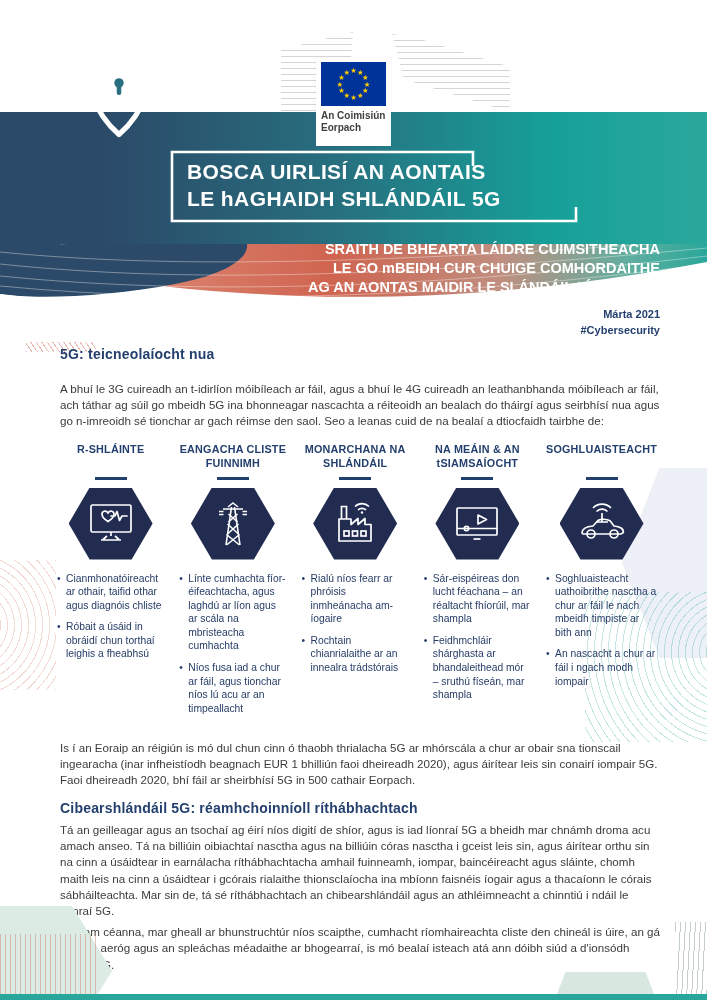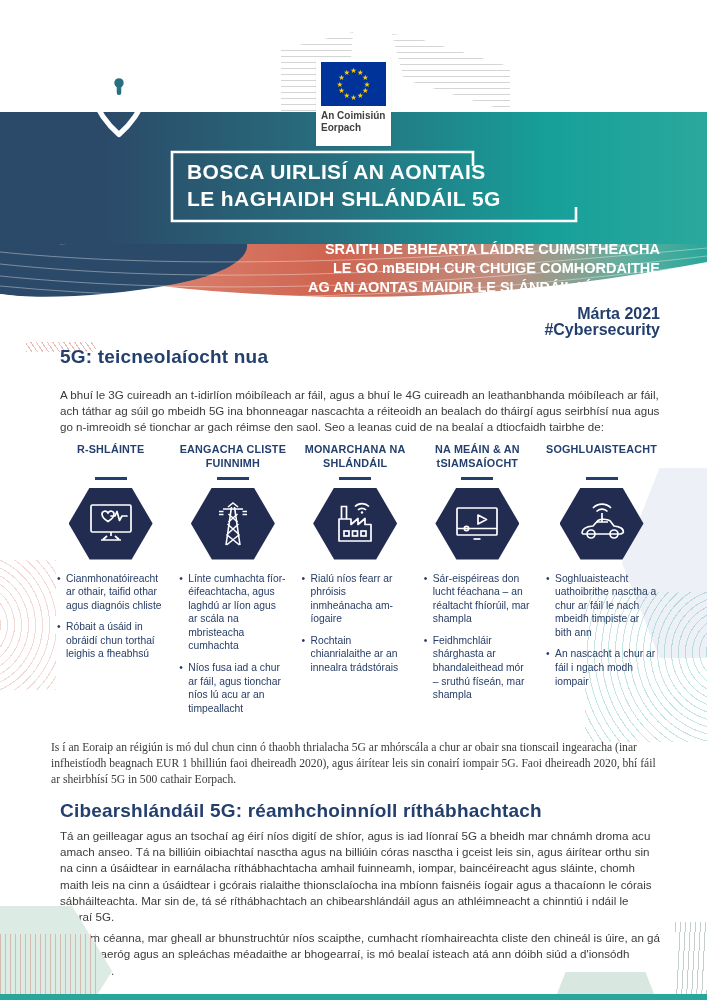--- a/index.html
+++ b/index.html
@@ -46,25 +46,25 @@
   .shield-wrap { position:absolute; left:72px; top:16px; width:94px; height:130px; z-index:5; }
 
   
   .waveband { position:absolute; left:0; top:232px; width:707px; height:110px; z-index:1; }
   .subtitle {
     position:absolute; right:47px; top:240px; width:480px; text-align:right;
     color:#ffffff; font-size:14.5px; font-weight:700; line-height:19px; z-index:4;
   }
   .dateline {
     position:absolute; right:47px; top:306px; text-align:right;
-    color:#233f6d; font-size:16px; font-weight:600; line-height:16px; z-index:4;
-  }
-
-  
-  .section-heading { color:#233f6d; font-size:19px; font-weight:700; letter-spacing:.2px; }
+    color:#233f6d; font-size:11px; font-weight:600; line-height:16px; z-index:4;
+  }
+
+  
+  .section-heading { color:#233f6d; font-size:14px; font-weight:700; letter-spacing:.2px; }
   .body-text { color:#3b3b39; font-size:11.6px; line-height:16.2px; text-align:left; }
 
   #sec1 { position:absolute; left:60px; right:47px; top:346px; }
   #sec1 .body-text { margin-top:19px; }
 
   
   #cols {
     position:absolute; left:57px; top:420px; width:600px;
     display:grid; grid-template-columns:repeat(5,1fr); column-gap:15px; z-index:2;margin-top:23px;
   }
@@ -79,21 +79,21 @@
     clip-path:polygon(25% 0, 75% 0, 100% 50%, 75% 100%, 25% 100%, 0 50%);
     display:flex; align-items:center; justify-content:center;
   }
   .hex svg { display:block; }
   .col ul { list-style:none; margin-top:12px; text-align:left; padding-left:9px; }
   .col li {
     position:relative; color:#263c66; font-size:10.3px; line-height:13.6px; margin-bottom:8px;
   }
   .col li::before { content:"•"; position:absolute; left:-9px; color:#263c66; }
 
-  #outro { position:absolute; left:51px; right:47px; top:740px;font-family:Liberation Serif, serif; }
+  #outro { position:absolute; left:60px; right:47px; top:740px; }
   #sec2 { position:absolute; left:60px; right:47px; top:800px; }
   #sec2 .body-text { margin-top:6px; }
   #sec2 .body-text + .body-text { margin-top:5px; }
 
   
   .deco { position:absolute; pointer-events:none; }
   .deco-hex-right {
     left:622px; top:468px; width:150px; height:190px; background:#edf0f6;
     clip-path:polygon(25% 0, 75% 0, 100% 50%, 75% 100%, 25% 100%, 0 50%); z-index:0;
   }

